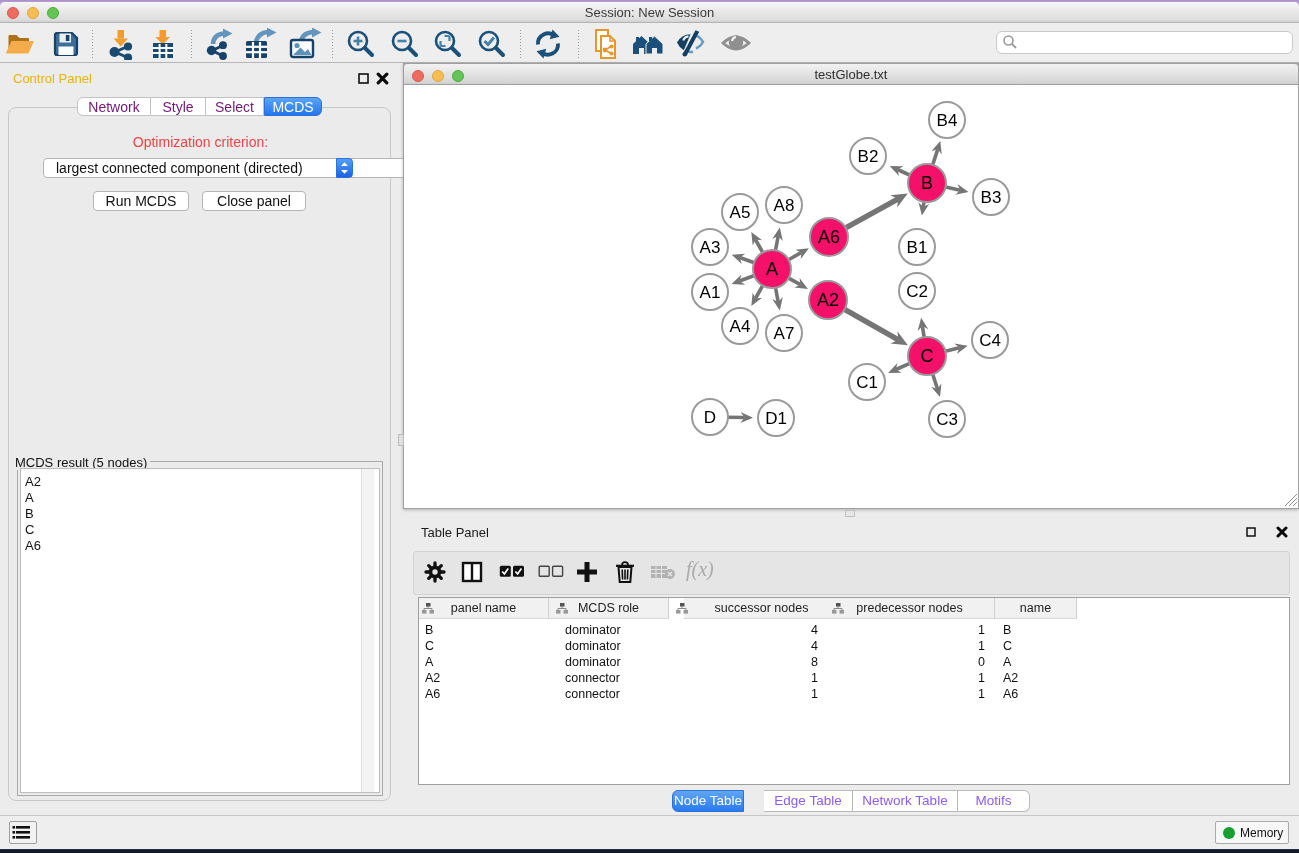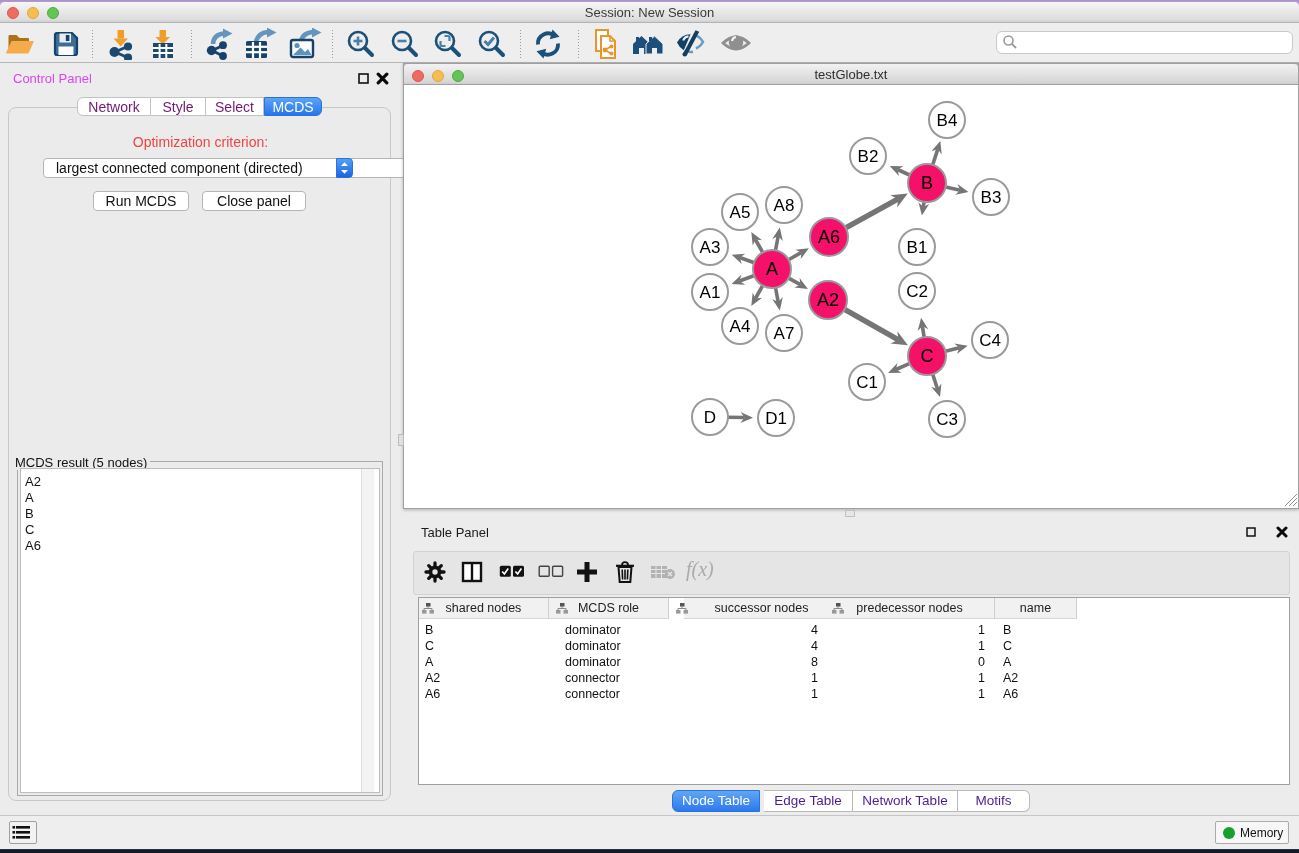--- a/index.html
+++ b/index.html
@@ -8,21 +8,21 @@
 #mainWin{left:0;top:2px;width:1299px;height:847px;background:#ececec;border-radius:5px 5px 0 0}
 #titleBar{left:0;top:2px;width:1299px;height:21px;background:linear-gradient(180deg,#f6f6f6,#dcdcdc 90%,#d0d0d0);border-radius:5px 5px 0 0;border-bottom:1px solid #b3b3b3}
 .tl{width:12px;height:12px;border-radius:50%;top:6.5px}
 .tlr{background:#ee6b60;border:1px solid #dd5850}
 .tly{background:#f6be50;border:1px solid #dfa73f}
 .tlg{background:#62c555;border:1px solid #50ab3e}
 #titleTxt{left:0;top:5px;width:1299px;text-align:center;font-size:13px;color:#393939}
 #toolbar{left:0;top:23px;width:1299px;height:40px;background:#eeeeee;border-bottom:1px solid #b6b6b6}
 .sep{top:5px;height:28px;width:1px;background-image:linear-gradient(#9a9a9a 33%,rgba(0,0,0,0) 0%);background-size:1px 3px}
 #searchBox{left:996px;top:31px;width:297px;height:23px;background:#fff;border:1px solid #c9c9c9;border-radius:6px}
-#ctrlHead{left:13px;top:71px;font-size:13px;color:#d946ef}
+#ctrlHead{left:13px;top:71px;font-size:13px;color:#eab308}
 .tab{top:97px;height:19px;background:#fff;border:1px solid #c2c2c2;font-size:14px;color:#701a75;text-align:center;line-height:18px}
 .tabSel{background:linear-gradient(180deg,#5ba4f5,#2576ee);color:#fff;border:1px solid #2e71d4}
 #cpPanel{left:8px;top:107px;width:383px;height:694px;background:#ebebeb;border:1px solid #c8c8c8;border-radius:8px}
 #optLbl{left:9px;top:134px;width:383px;text-align:center;font-size:14px;color:#ef4444}
 #dropdown{left:43px;top:158px;width:372px;height:20px;background:#fff;border:1px solid #b5b5b5;border-radius:4px;font-size:14px;color:#111;line-height:18px;padding-left:12px}
 #ddBtn{left:336px;top:158px;width:17px;height:20px;border-radius:0 4px 4px 0;background:linear-gradient(180deg,#52a0f5,#1c63e4);border:1px solid #2e71d4}
 .btn{top:191px;height:20px;background:#fff;border:1px solid #b5b5b5;border-radius:4px;font-size:14px;color:#111;text-align:center;line-height:18px}
 #fsBox{left:17px;top:461px;width:366px;height:335px;border:1px solid #a9a9a9}
 #fsLegend{left:12px;top:455px;background:#ebebeb;padding:0 3px;font-size:13px;color:#111}
 #listBox{left:20px;top:468px;width:360px;height:325px;background:#fff;border:1px solid #bdbdbd;font-size:13px;color:#111;line-height:16px;padding:5px 0 0 4px}
@@ -32,21 +32,21 @@
 #listBtn{left:9px;top:821px;width:28px;height:23px;background:#f2f2f2;border:1px solid #9f9f9f;border-radius:2px}
 #memBtn{left:1215px;top:821px;width:74px;height:23px;background:#f7f7f7;border:1px solid #ababab;border-radius:2px;font-size:12px;color:#111}
 #memDot{left:7px;top:5px;width:12px;height:12px;border-radius:50%;background:#189f30}
 #netWin{left:403px;top:63px;width:896px;height:446px;background:#fff;border:1px solid #a0a0a0;box-shadow:0 1px 3px rgba(0,0,0,.25)}
 #netTitleTxt{left:0;top:4px;width:894px;text-align:center;font-size:13px;color:#2e2e2e}
 #tblHead{left:421px;top:525px;font-size:13px;color:#1c1c1c}
 #tblToolbar{left:413px;top:551px;width:877px;height:44px;background:#e5e5e5;border:1px solid #d2d2d2;border-radius:3px}
 #tblBox{left:418px;top:597px;width:872px;height:188px;background:#fff;border:1px solid #9f9f9f}
 .th{top:0;height:21px;background:#f1f1f1;border-right:1px solid #cfcfcf;border-bottom:1px solid #d6d6d6;font-size:12.5px;color:#222;text-align:center;line-height:20px}
 .td{font-size:12.5px;color:#111;line-height:16px}
-.btab{top:790px;height:22px;background:#fff;border:1px solid #b9b9b9;font-size:13.5px;color:#4c1d95;text-align:center;line-height:20px}
+.btab{top:790px;height:22px;background:#fff;border:1px solid #b9b9b9;font-size:13.5px;color:#8b5cf6;text-align:center;line-height:20px}
 .btabSel{background:linear-gradient(180deg,#60a6f6,#2b79ef);color:#fff;border-color:#2e71d4}
 #deskBottom{left:0;top:849px;width:1299px;height:4px;background:#141926;border-top:1px solid #203150}
 svg{display:block}
 </style></head><body>
 <div class="abs" id="deskTop"></div>
 <div class="abs" id="mainWin"></div>
 <div class="abs" id="titleBar"></div>
 <div class="abs tl tlr" style="left:7px"></div>
 <div class="abs tl tly" style="left:26.8px"></div>
 <div class="abs tl tlg" style="left:46.6px"></div>
@@ -393,21 +393,21 @@
       <line x1="1" y1="8.5" x2="17" y2="8.5"></line>
       <line x1="6" y1="1" x2="6" y2="13"></line>
       <line x1="11.5" y1="1" x2="11.5" y2="13"></line>
     </g>
  <circle cx="20" cy="9" r="5" fill="#b2b2b2"></circle>
     <path d="M18 7 L22 11 M22 7 L18 11" stroke="#e5e5e5" stroke-width="1.4"></path>
 </svg>
 <div class="abs" style="left:686px;top:558px;width:40px;height:26px;font-family:'Liberation Serif',serif;font-style:italic;font-size:20px;color:#aaaaaa">f(x)</div>
 <div class="abs" id="tblBox"></div>
 
-<div class="abs th" style="left:419px;top:598px;width:130px">shared nodes</div>
+<div class="abs th" style="left:419px;top:598px;width:130px">panel name</div>
 <div class="abs th" style="left:549px;top:598px;width:120px">MCDS role</div>
 <div class="abs th" style="left:684px;top:598px;width:156px">successor nodes</div>
 <div class="abs th" style="left:825px;top:598px;width:170px">predecessor nodes</div>
 <div class="abs th" style="left:995px;top:598px;width:82px">name</div>
 <svg class="abs" style="left:421px;top:602px" width="14" height="13" viewBox="0 0 14 13">
     <rect x="5" y="1" width="4.5" height="3.6" fill="#555"></rect>
     <rect x="1" y="8" width="4.5" height="3.6" fill="#999"></rect>
     <rect x="8.5" y="8" width="4.5" height="3.6" fill="#999"></rect>
     <path d="M7 5 V6.5 M3 8 V6.5 H11 V8" stroke="#888" fill="none"></path>
   </svg>
@@ -429,16 +429,16 @@
     <rect x="8.5" y="8" width="4.5" height="3.6" fill="#999"></rect>
     <path d="M7 5 V6.5 M3 8 V6.5 H11 V8" stroke="#888" fill="none"></path>
   </svg>
 
 <div class="abs td" style="left:425px;top:622px">B<br>C<br>A<br>A2<br>A6</div>
 <div class="abs td" style="left:565px;top:622px">dominator<br>dominator<br>dominator<br>connector<br>connector</div>
 <div class="abs td" style="left:669px;top:622px;width:149px;text-align:right">4<br>4<br>8<br>1<br>1</div>
 <div class="abs td" style="left:825px;top:622px;width:160px;text-align:right">1<br>1<br>0<br>1<br>1</div>
 <div class="abs td" style="left:1003px;top:622px">B<br>C<br>A<br>A2<br>A6</div>
 
-<div class="abs btab btabSel" style="left:672px;width:88px;border-radius:6px 0 0 6px">Node Table</div>
+<div class="abs btab btabSel" style="left:672px;width:72px;border-radius:6px 0 0 6px">Node Table</div>
 <div class="abs btab" style="left:764px;width:89px;border-left:none">Edge Table</div>
 <div class="abs btab" style="left:853px;width:105px;border-left:none">Network Table</div>
 <div class="abs btab" style="left:958px;width:72px;border-left:none;border-radius:0 6px 6px 0">Motifs</div>
 
 </body></html>

